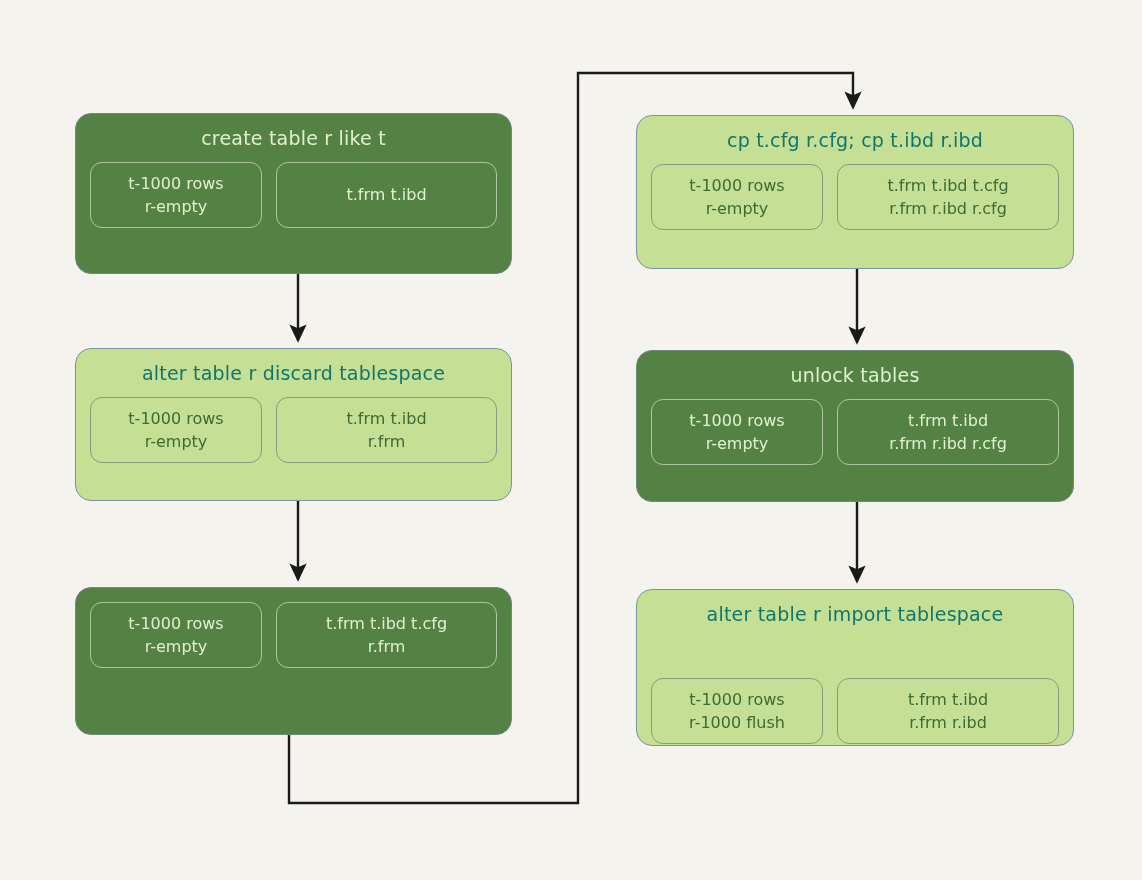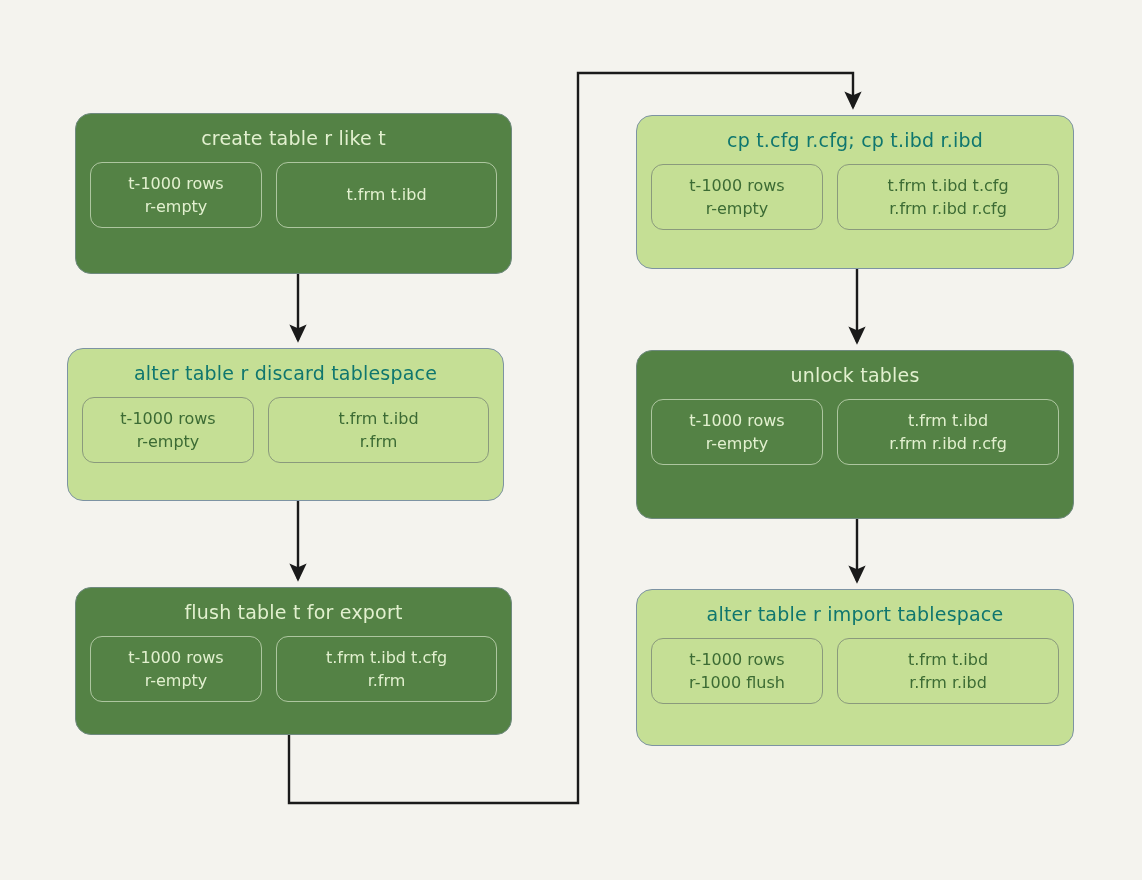--- a/index.html
+++ b/index.html
@@ -118,36 +118,35 @@
       <div class="slot slot-left">
         <span class="slot-line">t-1000 rows</span>
         <span class="slot-line">r-empty</span>
       </div>
       <div class="slot slot-right">
         <span class="slot-line">t.frm   t.ibd</span>
       </div>
     </div>
   </div>
 
-  <div class="node light" style="left: 67px; top: 348px; width: 437px; height: 153px; background: rgb(197, 223, 149); border-color: rgb(125, 147, 163);">
+  <div class="node light" style="left: 75px; top: 348px; width: 437px; height: 153px; background: rgb(197, 223, 149); border-color: rgb(125, 147, 163);">
     <div class="node-title">alter table r discard tablespace</div>
     <div class="slots">
       <div class="slot slot-left">
         <span class="slot-line">t-1000 rows</span>
         <span class="slot-line">r-empty</span>
       </div>
       <div class="slot slot-right">
         <span class="slot-line">t.frm t.ibd</span>
         <span class="slot-line">r.frm</span>
       </div>
     </div>
   </div>
 
   <div class="node dark" style="left: 75px; top: 587px; width: 437px; height: 148px; background: rgb(84, 130, 69);">
-    <div class="node-title">flush table t for export</div>
     <div class="slots">
       <div class="slot slot-left">
         <span class="slot-line">t-1000 rows</span>
         <span class="slot-line">r-empty</span>
       </div>
       <div class="slot slot-right">
         <span class="slot-line">t.frm   t.ibd  t.cfg</span>
         <span class="slot-line">r.frm</span>
       </div>
     </div>
@@ -160,35 +159,35 @@
         <span class="slot-line">t-1000 rows</span>
         <span class="slot-line">r-empty</span>
       </div>
       <div class="slot slot-right">
         <span class="slot-line">t.frm  t.ibd  t.cfg</span>
         <span class="slot-line">r.frm  r.ibd  r.cfg</span>
       </div>
     </div>
   </div>
 
-  <div class="node dark" style="left: 636px; top: 350px; width: 438px; height: 169px; background: rgb(84, 130, 69);">
+  <div class="node dark" style="left: 636px; top: 350px; width: 438px; height: 152px; background: rgb(84, 130, 69);">
     <div class="node-title">unlock tables</div>
     <div class="slots">
       <div class="slot slot-left">
         <span class="slot-line">t-1000 rows</span>
         <span class="slot-line">r-empty</span>
       </div>
       <div class="slot slot-right">
         <span class="slot-line">t.frm   t.ibd</span>
         <span class="slot-line">r.frm r.ibd  r.cfg</span>
       </div>
     </div>
   </div>
 
-  <div class="node light" style="left: 636px; top: 589px; width: 438px; height: 157px; background: rgb(197, 223, 149); border-color: rgb(125, 147, 163);">
+  <div class="node light" style="left: 636px; top: 589px; width: 438px; height: 157px; background: rgb(197, 223, 149); border-color: rgb(125, 147, 163); gap: 40px;">
     <div class="node-title">alter table r import tablespace</div>
     <div class="slots">
       <div class="slot slot-left">
         <span class="slot-line">t-1000 rows</span>
         <span class="slot-line">r-1000 flush</span>
       </div>
       <div class="slot slot-right">
         <span class="slot-line">t.frm  t.ibd</span>
         <span class="slot-line">r.frm  r.ibd</span>
       </div>

